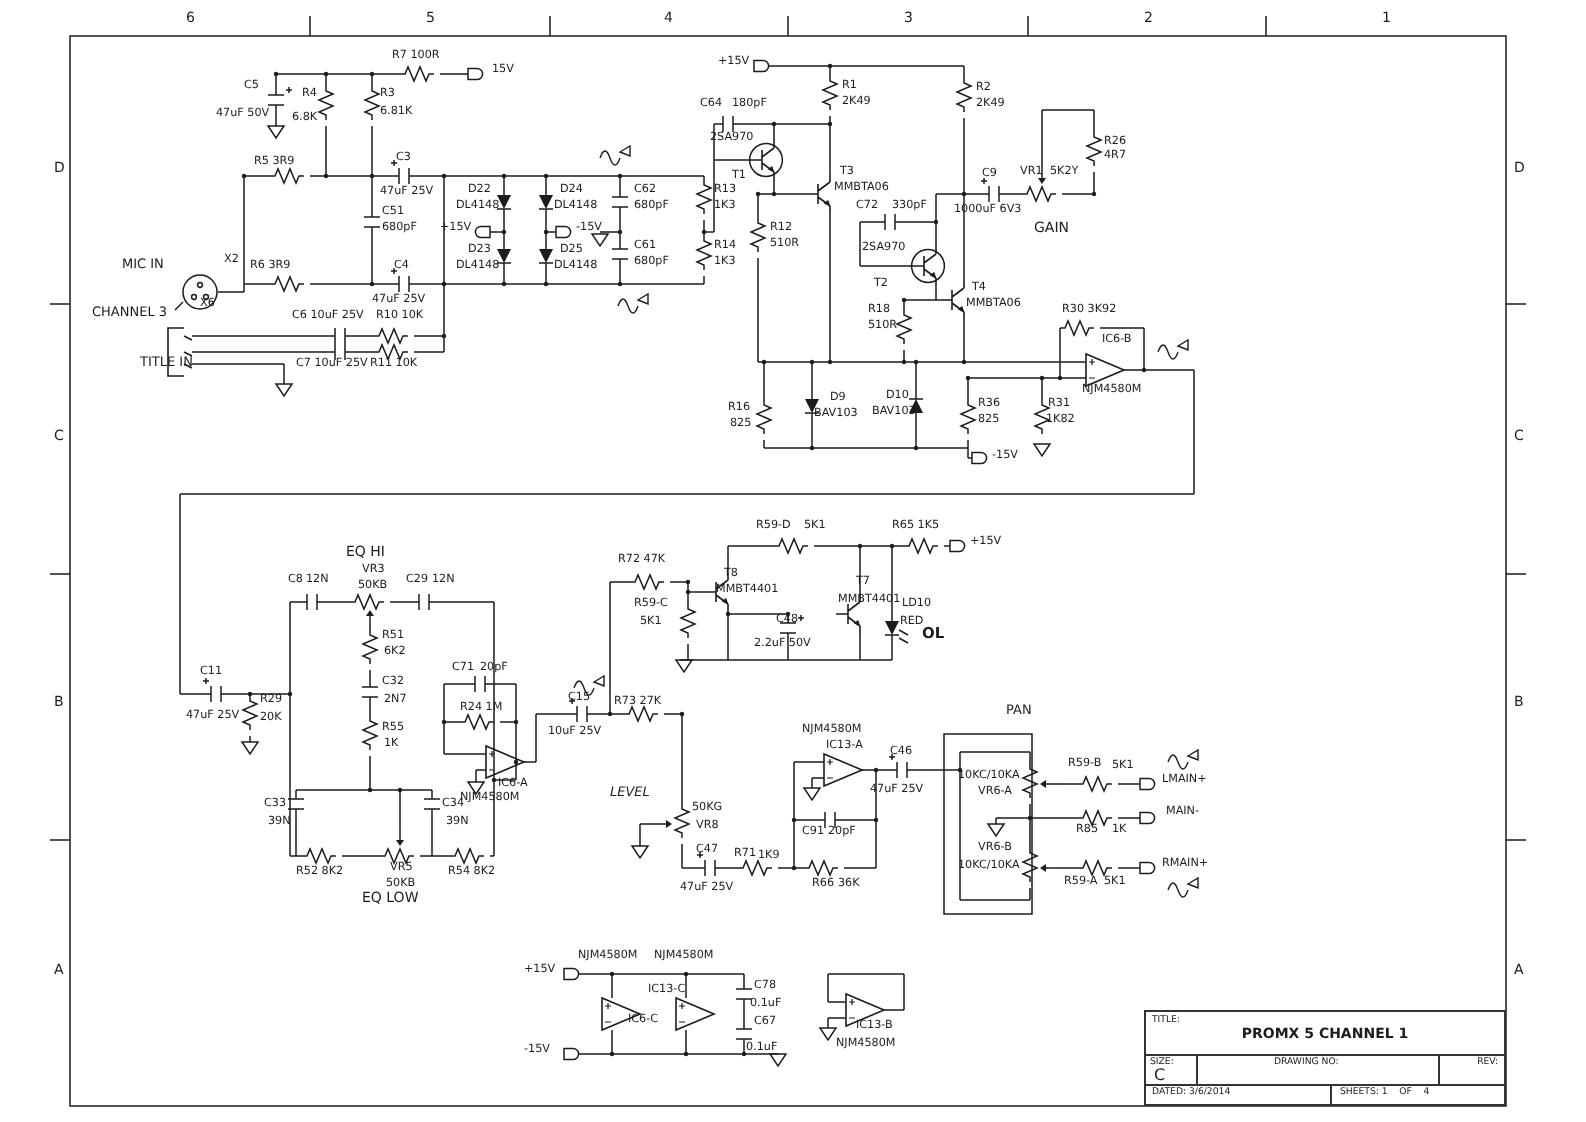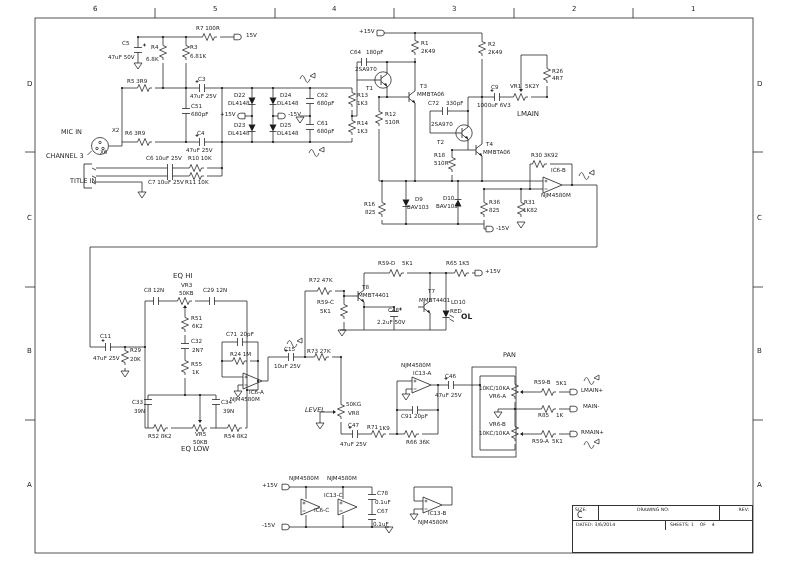--- a/index.html
+++ b/index.html
@@ -443,21 +443,21 @@
       <span class="lbl" style="left: 431px; top: 122px;">2SA970</span>
       <span class="lbl" style="left: 437px; top: 140px;">T2</span>
       <span class="lbl" style="left: 486px; top: 142px;">T4</span>
       <span class="lbl" style="left: 483px; top: 150px;">MMBTA06</span>
       <span class="lbl" style="left: 434px; top: 153px;">R18</span>
       <span class="lbl" style="left: 434px; top: 161px;">510R</span>
       <span class="lbl" style="left: 491px; top: 85px;">C9</span>
       <span class="lbl" style="left: 477px; top: 103px;">1000uF 6V3</span>
       <span class="lbl" style="left: 510px; top: 84px;">VR1</span>
       <span class="lbl" style="left: 525px; top: 84px;">5K2Y</span>
-      <span class="lbl" style="left: 517px; top: 111px; font-size: 7px;">LMAIN</span>
+      <span class="lbl" style="left: 517px; top: 111px; font-size: 7px;">GAIN</span>
       <span class="lbl" style="left: 552px; top: 69px;">R26</span>
       <span class="lbl" style="left: 552px; top: 76px;">4R7</span>
       <span class="lbl" style="left: 364px; top: 202px;">R16</span>
       <span class="lbl" style="left: 365px; top: 210px;">825</span>
       <span class="lbl" style="left: 415px; top: 197px;">D9</span>
       <span class="lbl" style="left: 407px; top: 205px;">BAV103</span>
       <span class="lbl" style="left: 443px; top: 196px;">D10</span>
       <span class="lbl" style="left: 436px; top: 204px;">BAV103</span>
       <span class="lbl" style="left: 489px; top: 200px;">R36</span>
       <span class="lbl" style="left: 489px; top: 208px;">825</span>
@@ -510,21 +510,21 @@
       <span class="lbl" style="left: 446px; top: 261px;">R65 1K5</span>
       <span class="lbl" style="left: 485px; top: 269px;">+15V</span>
       <span class="lbl" style="left: 428px; top: 289px;">T7</span>
       <span class="lbl" style="left: 419px; top: 298px;">MMBT4401</span>
       <span class="lbl" style="left: 388px; top: 308px;">C48</span>
       <span class="lbl" style="left: 377px; top: 320px;">2.2uF 50V</span>
       <span class="lbl" style="left: 451px; top: 300px;">LD10</span>
       <span class="lbl" style="left: 450px; top: 309px;">RED</span>
       <span class="lbl b" style="left: 461px; top: 313px; font-size: 7.5px;">OL</span>
       <span class="lbl" style="left: 307px; top: 349px;">R73 27K</span>
-      <span class="lbl" style="left: 305px; top: 407px; font-size: 6.5px; font-style: italic;">LEVEL</span>
+      <span class="lbl" style="left: 305px; top: 393px; font-size: 6.5px; font-style: italic;">LEVEL</span>
       <span class="lbl" style="left: 346px; top: 402px;">50KG</span>
       <span class="lbl" style="left: 348px; top: 411px;">VR8</span>
       <span class="lbl" style="left: 348px; top: 423px;">C47</span>
       <span class="lbl" style="left: 340px; top: 442px;">47uF 25V</span>
       <span class="lbl" style="left: 367px; top: 425px;">R71</span>
       <span class="lbl" style="left: 379px; top: 426px;">1K9</span>
       <span class="lbl" style="left: 401px; top: 414px;">C91</span>
       <span class="lbl" style="left: 414px; top: 414px;">20pF</span>
       <span class="lbl" style="left: 406px; top: 440px;">R66</span>
       <span class="lbl" style="left: 419px; top: 440px;">36K</span>
@@ -554,20 +554,24 @@
       <span class="lbl" style="left: 377px; top: 491px;">C78</span>
       <span class="lbl" style="left: 375px; top: 500px;">0.1uF</span>
       <span class="lbl" style="left: 377px; top: 509px;">C67</span>
       <span class="lbl" style="left: 373px; top: 522px;">0.1uF</span>
       <span class="lbl" style="left: 262px; top: 523px;">-15V</span>
       <span class="lbl" style="left: 428px; top: 511px;">IC13-B</span>
       <span class="lbl" style="left: 418px; top: 520px;">NJM4580M</span>
     </div>
 
   <div class="tb">
+    <div class="tb-r1">
+      <span class="tb-small tb-corner">TITLE:</span>
+      <span class="tb-title">PROMX 5 CHANNEL 1</span>
+    </div>
     <div class="tb-r2">
       <div class="tb-size">
         <span class="tb-small">SIZE:</span>
         <span class="tb-size-val">C</span>
       </div>
       <div class="tb-drw">
         <span class="tb-small">DRAWING NO:</span>
       </div>
       <div class="tb-rev">
         <span class="tb-small">REV:</span>

